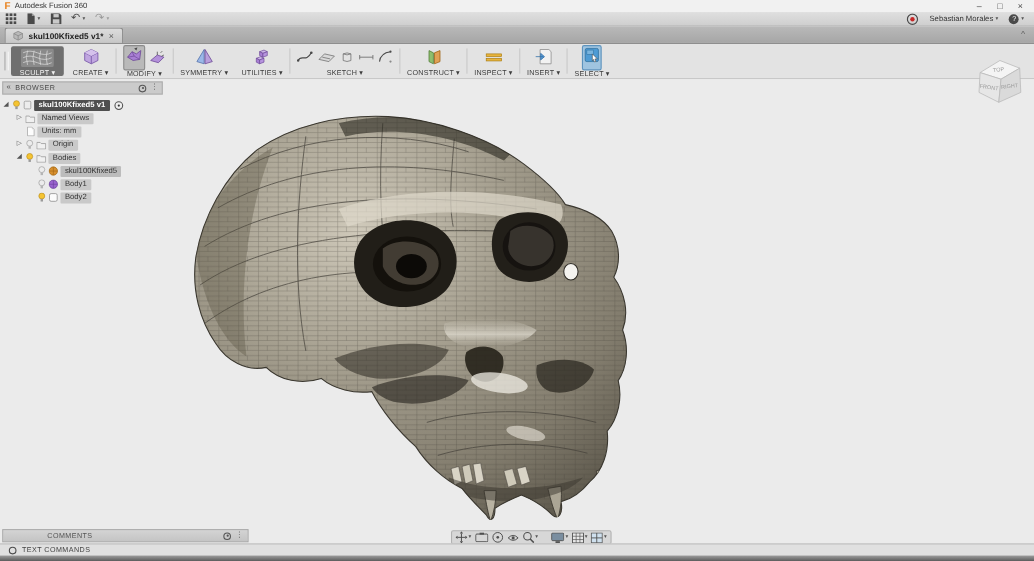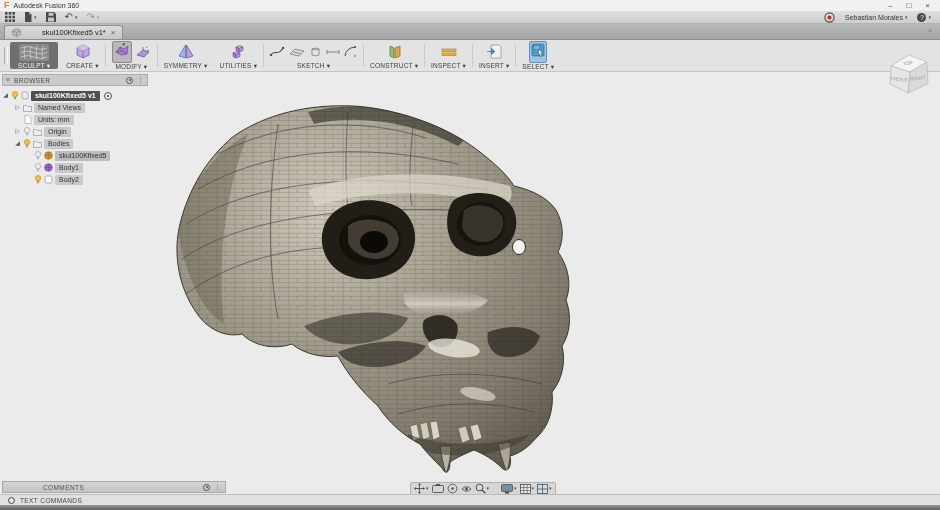--- a/index.html
+++ b/index.html
@@ -24,21 +24,21 @@
   .username { font-size:7px; color:#333; }
   .help-circle { width:9px; height:9px; border-radius:50%; background:#4a4a4a; color:#fff; font-size:6.5px;
                  display:flex; align-items:center; justify-content:center; }
 
   
   .tabrow { height:16px; background:linear-gradient(#b9b9b9,#a6a6a6); border-bottom:1px solid #8e8e8e;
             display:flex; align-items:flex-end; position:relative; }
   .doc-tab { height:14px; margin-left:4px; background:linear-gradient(#dcdcdc,#c7c7c7);
              border:1px solid #8d8d8d; border-bottom:none; border-radius:3px 3px 0 0;
              display:flex; align-items:center; gap:5px; padding:0 7px; }
-  .doc-tab .tab-label { font-size:7.5px; font-weight:normal; color:#222;margin-left:16px; }
+  .doc-tab .tab-label { font-size:7.5px; font-weight:bold; color:#222; }
   .doc-tab .tab-close { font-size:8px; color:#555; line-height:8px; }
   .ribbon-chevron { position:absolute; right:8px; top:3px; font-size:8px; color:#666; }
 
   
   .ribbon { height:32px; background:#e3e3e3; border-bottom:1px solid #c5c5c5; display:flex; align-items:stretch; padding-left:2px; }
   .grip { width:4px; margin:7px 2px; border-left:1px solid #aaa; border-right:1px solid #f5f5f5; }
   .rgroup { display:flex; flex-direction:column; align-items:center; padding:2px 6px 1px; }
   .ricons { height:20px; display:flex; align-items:center; gap:4px; }
   .rlabel { font-size:6.5px; color:#3c3c3c; margin-top:1px; white-space:nowrap; letter-spacing:.2px; }
   .rsep { width:1px; background:#c9c9c9; margin:4px 0; }

